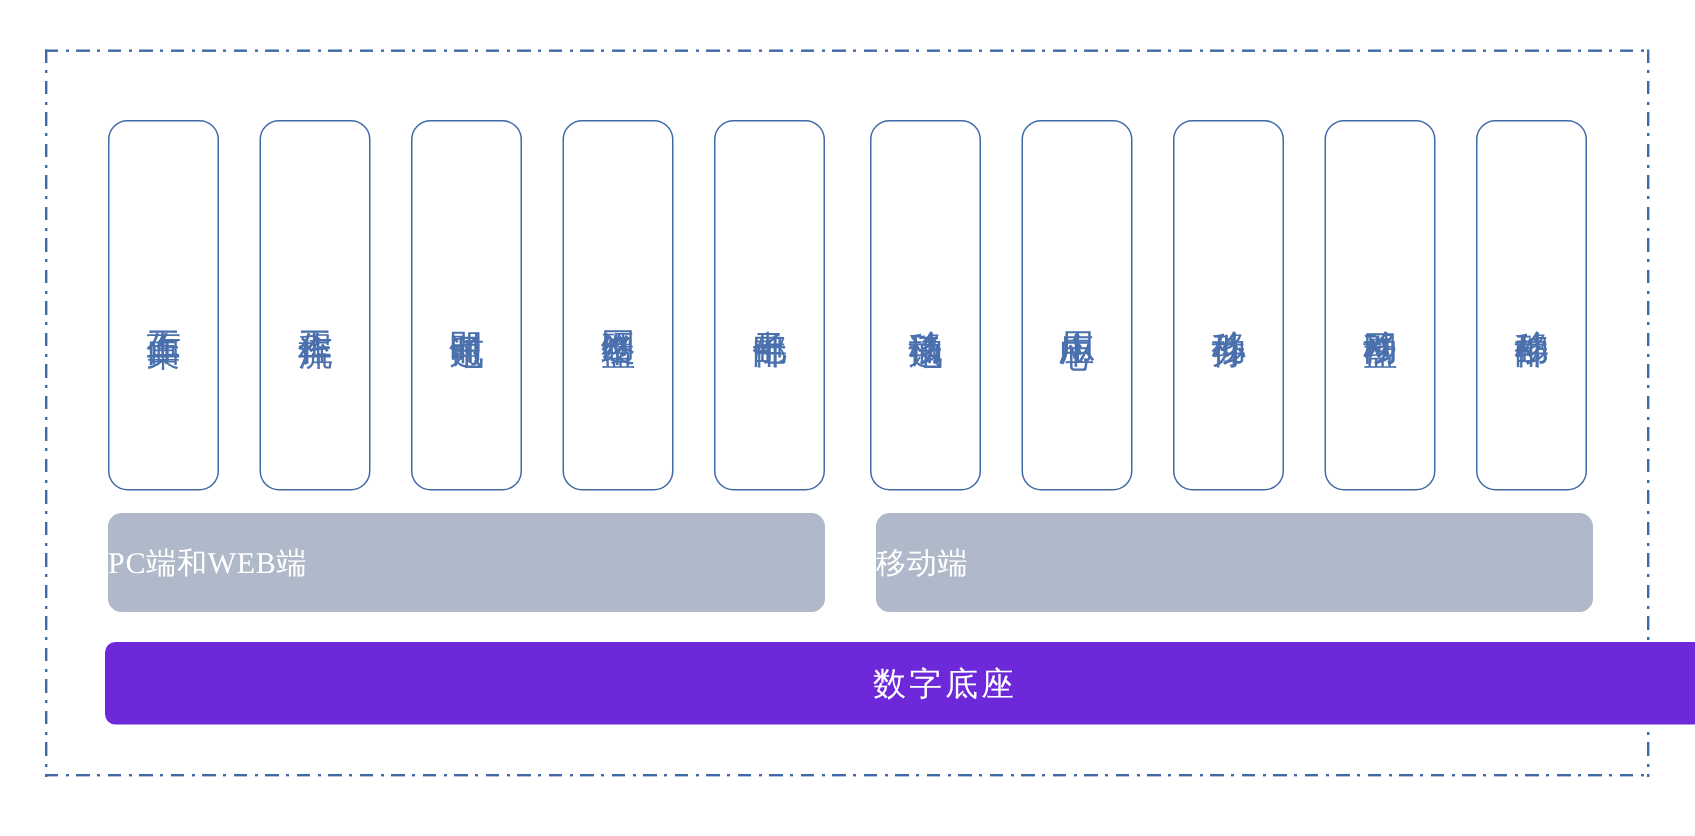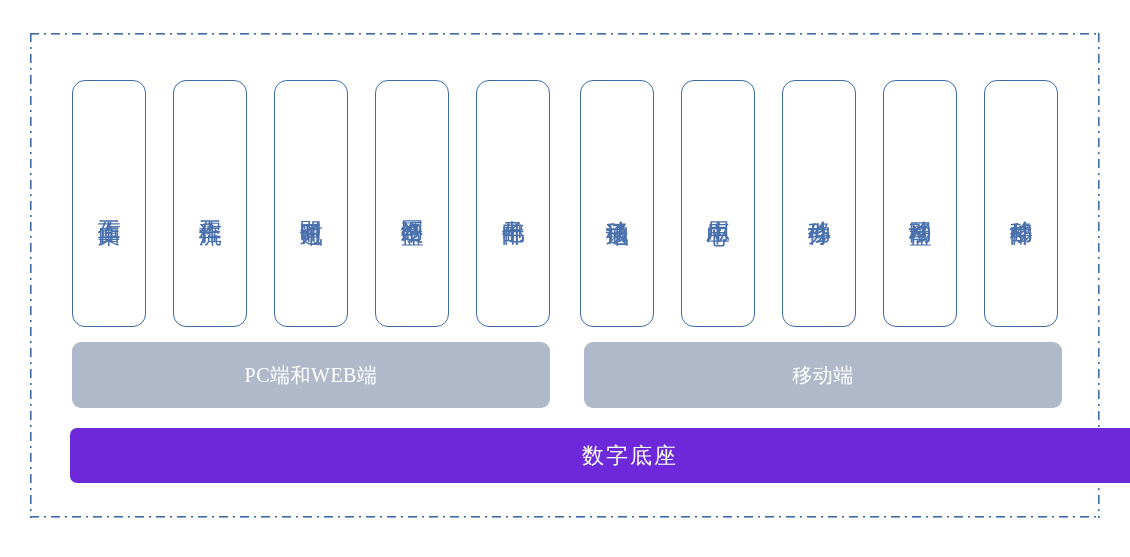--- a/index.html
+++ b/index.html
@@ -82,21 +82,20 @@
   }
 
   .tier-band {
     position: absolute;
     top: 342px;
     height: 66px;
     border-radius: 9px;
     background: #b0b9c9;
     display: flex;
     align-items: center;
-    justify-content: center;
   }
   .tier-band.left  { left: 72px;  width: 478px; }
   .tier-band.right { left: 584px; width: 478px; }
 
   .tier-label {
     font-size: 20px;
     color: #ffffff;
     letter-spacing: 0.5px;
     font-family: "Liberation Serif", "DejaVu Serif", serif;
   }

